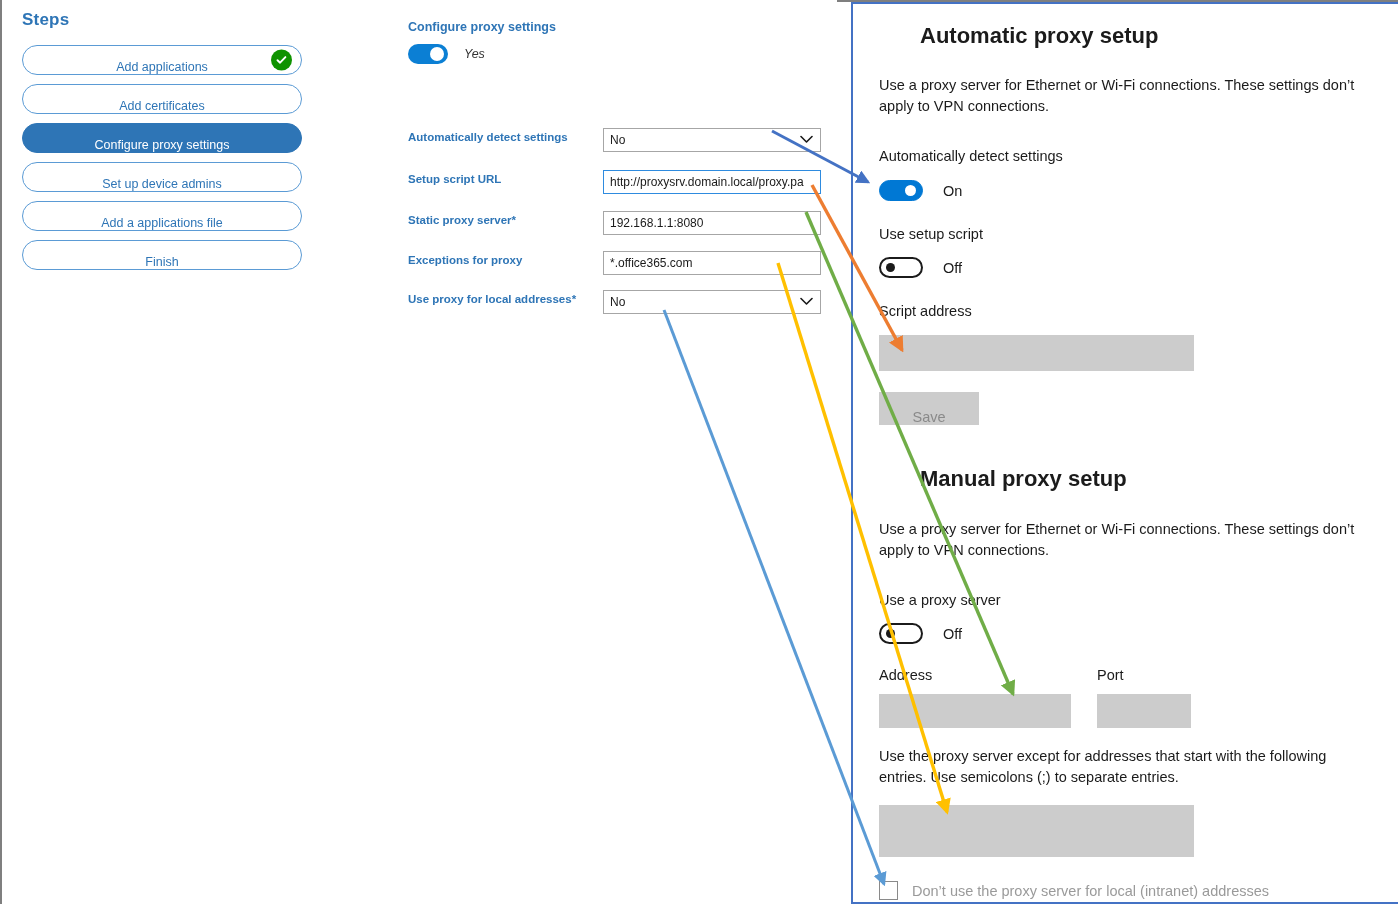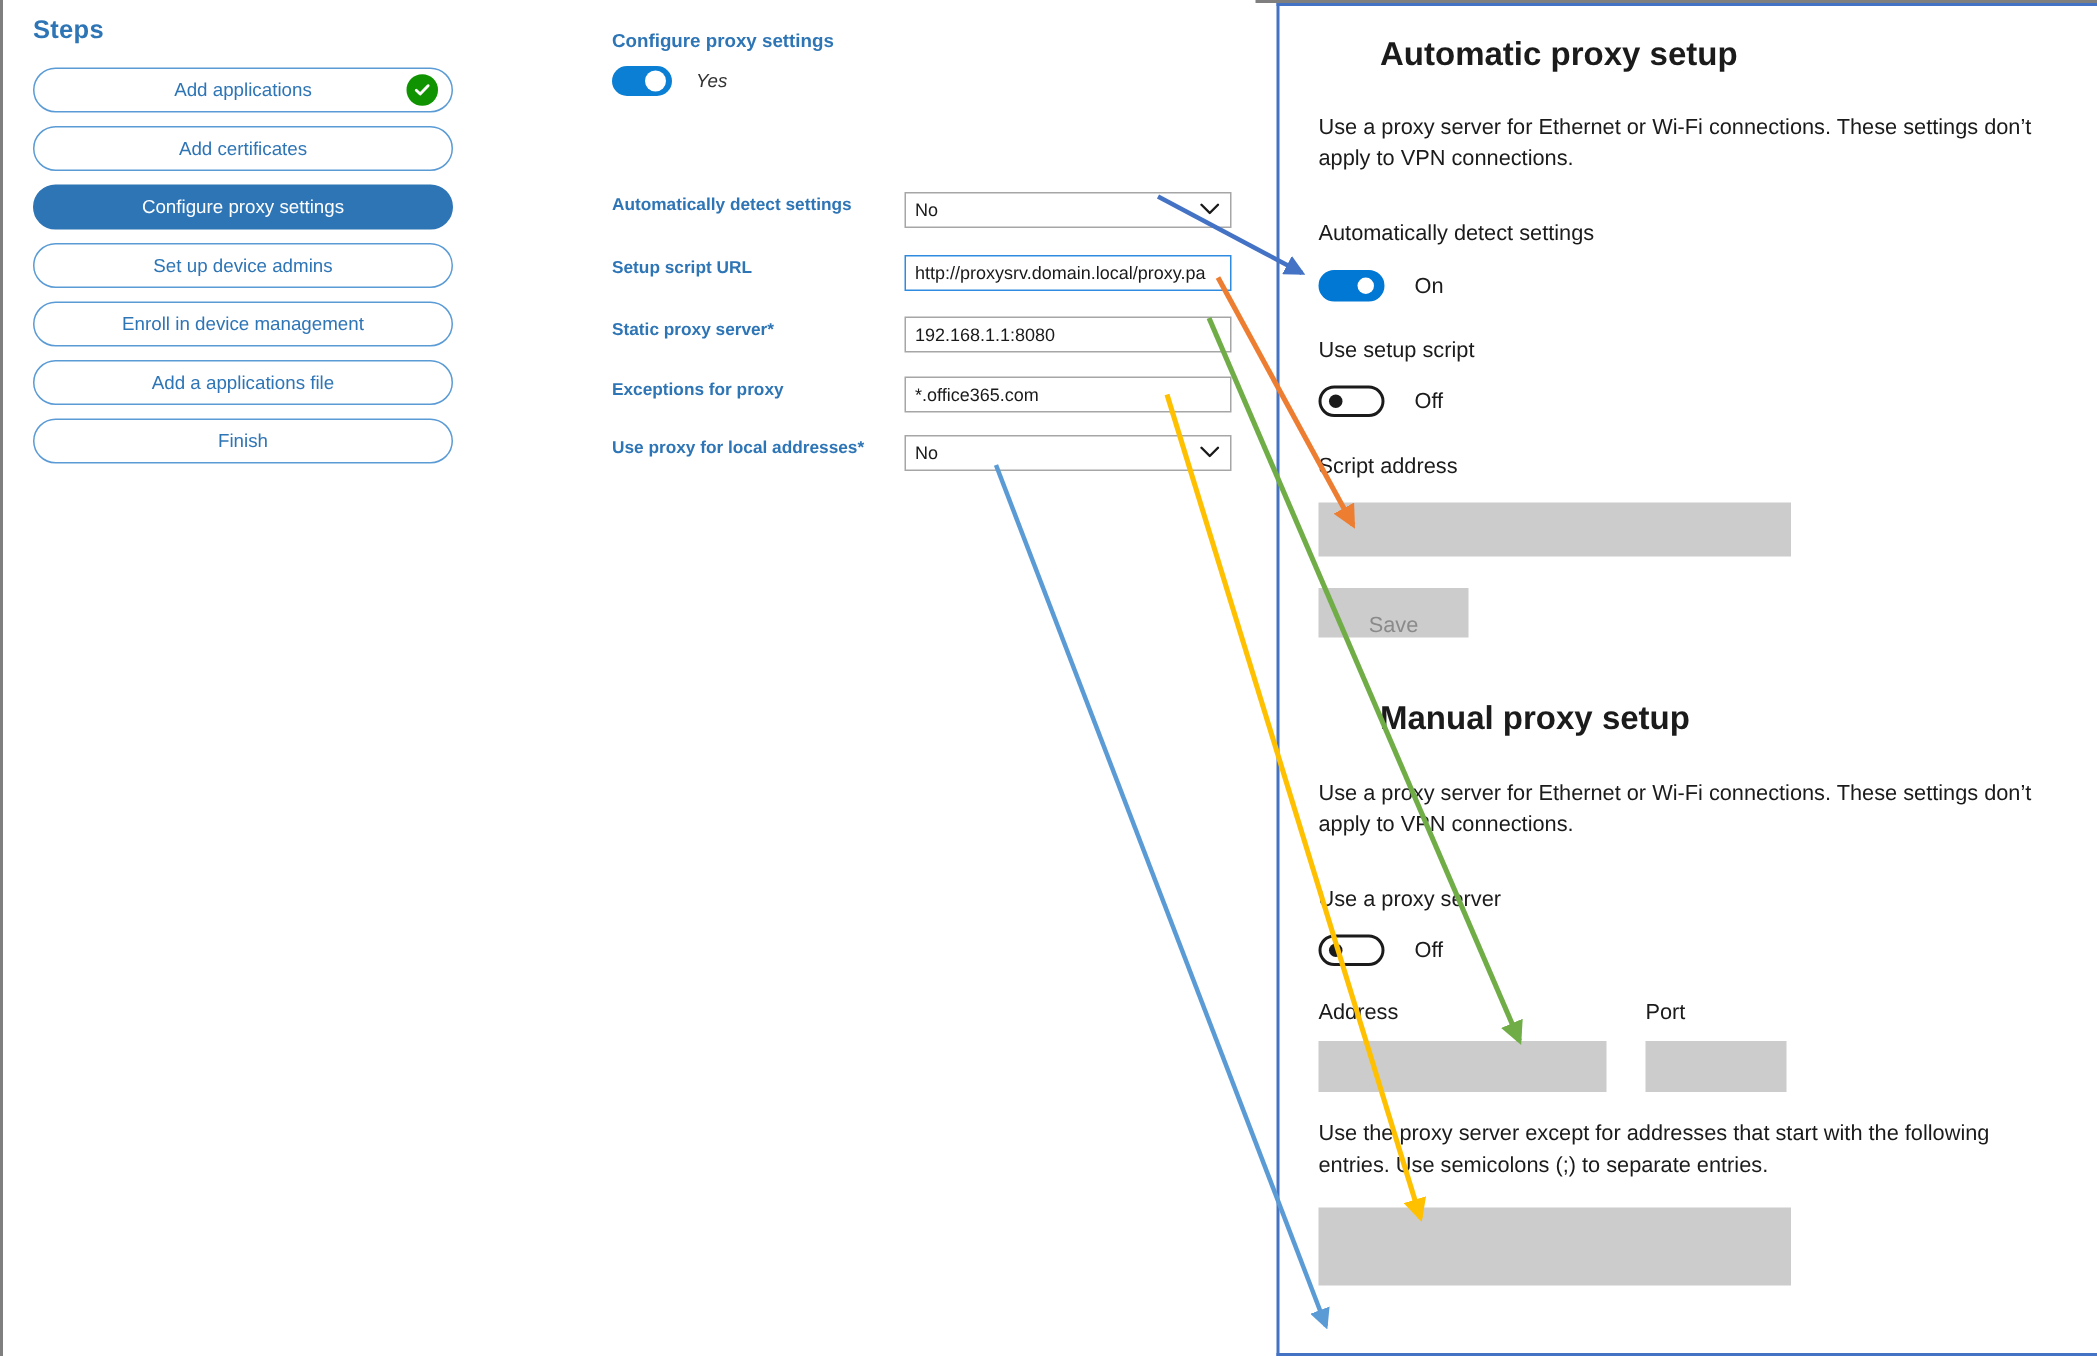--- a/index.html
+++ b/index.html
@@ -55,21 +55,21 @@
   .step-btn {
     position: relative;
     height: 30px;
     margin-bottom: 9px;
     border: 1px solid #5b9bd5;
     border-radius: 15px;
     background: #ffffff;
     color: #2e75b6;
     font-size: 12.5px;
     display: flex;
-    align-items: center;
+    align-items: flex-end;
     justify-content: center;
     box-sizing: border-box;
     cursor: pointer;
     user-select: none;
   }
   .step-btn.active {
     background: #2e75b6;
     border-color: #2e75b6;
     color: #ffffff;
   }
@@ -310,23 +310,20 @@
       </div>
 
       <div class="step-btn active">
         <span>Configure proxy settings</span>
       </div>
 
       <div class="step-btn">
         <span>Set up device admins</span>
       </div>
 
-      <div class="step-btn">
-        <span>Enroll in device management</span>
-      </div>
 
       <div class="step-btn">
         <span>Add a applications file</span>
       </div>
 
       <div class="step-btn">
         <span>Finish</span>
       </div>
 
     </div>
@@ -458,20 +455,24 @@
     <div class="win-input" style="left:244px; top:690px; width:94px; height:34px;">
       <span></span>
     </div>
 
     <div class="win-p" style="top:742px;">Use the proxy server except for addresses that start with the following entries. Use semicolons (;) to separate entries.</div>
 
     <div class="win-input" style="top:801px; width:315px; height:52px;">
       <span></span>
     </div>
 
+    <div class="win-check-row" style="top:877px;">
+      <div class="win-checkbox"></div>
+      <div class="win-check-txt">Don’t use the proxy server for local (intranet) addresses</div>
+    </div>
 
   </div>
 
   <svg id="arrows" viewBox="0 0 1398 904" width="1398" height="904">
     <defs>
       <marker id="ah-blue" viewBox="0 0 10 10" refX="8.2" refY="5" markerWidth="4.6" markerHeight="4.6" orient="auto-start-reverse">
         <path d="M0 0 L10 5 L0 10 z" fill="#4472c4"></path>
       </marker>
       <marker id="ah-orange" viewBox="0 0 10 10" refX="8.2" refY="5" markerWidth="4.6" markerHeight="4.6" orient="auto-start-reverse">
         <path d="M0 0 L10 5 L0 10 z" fill="#ed7d31"></path>

